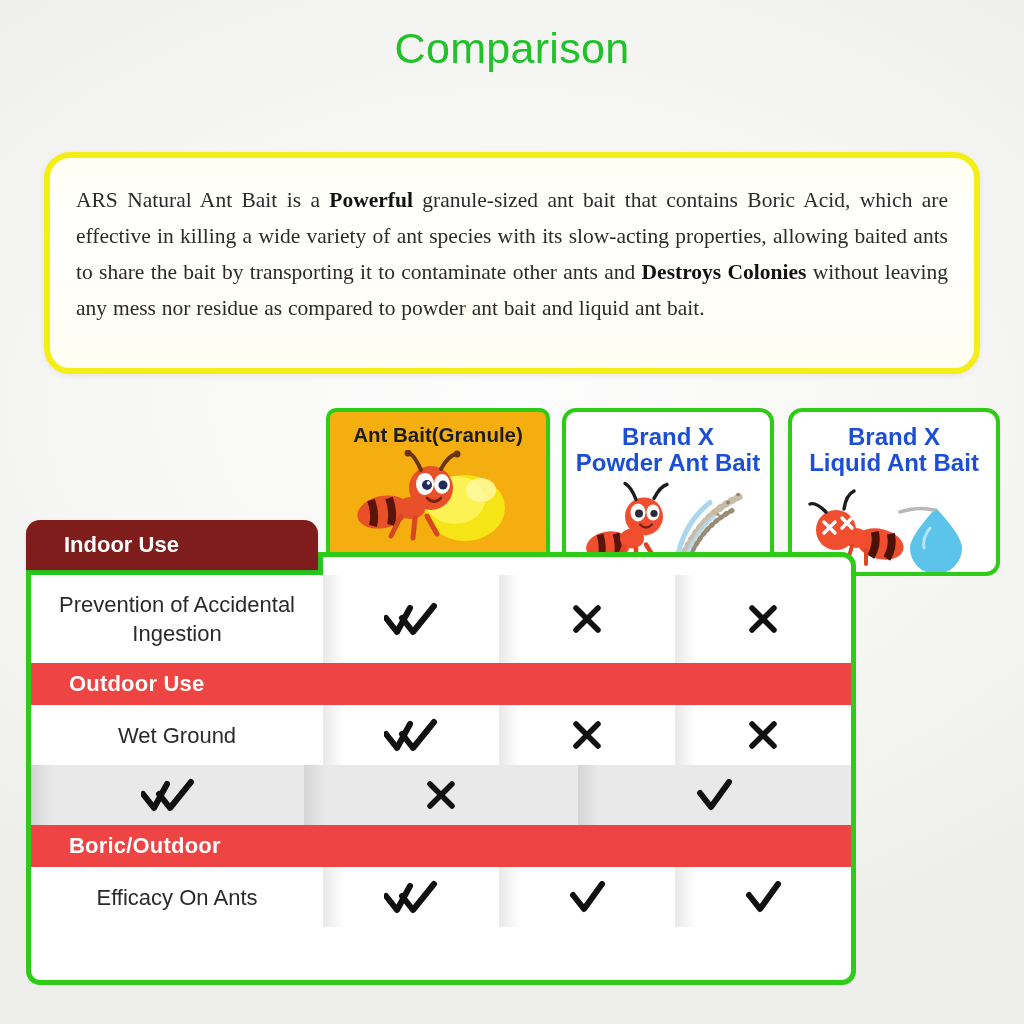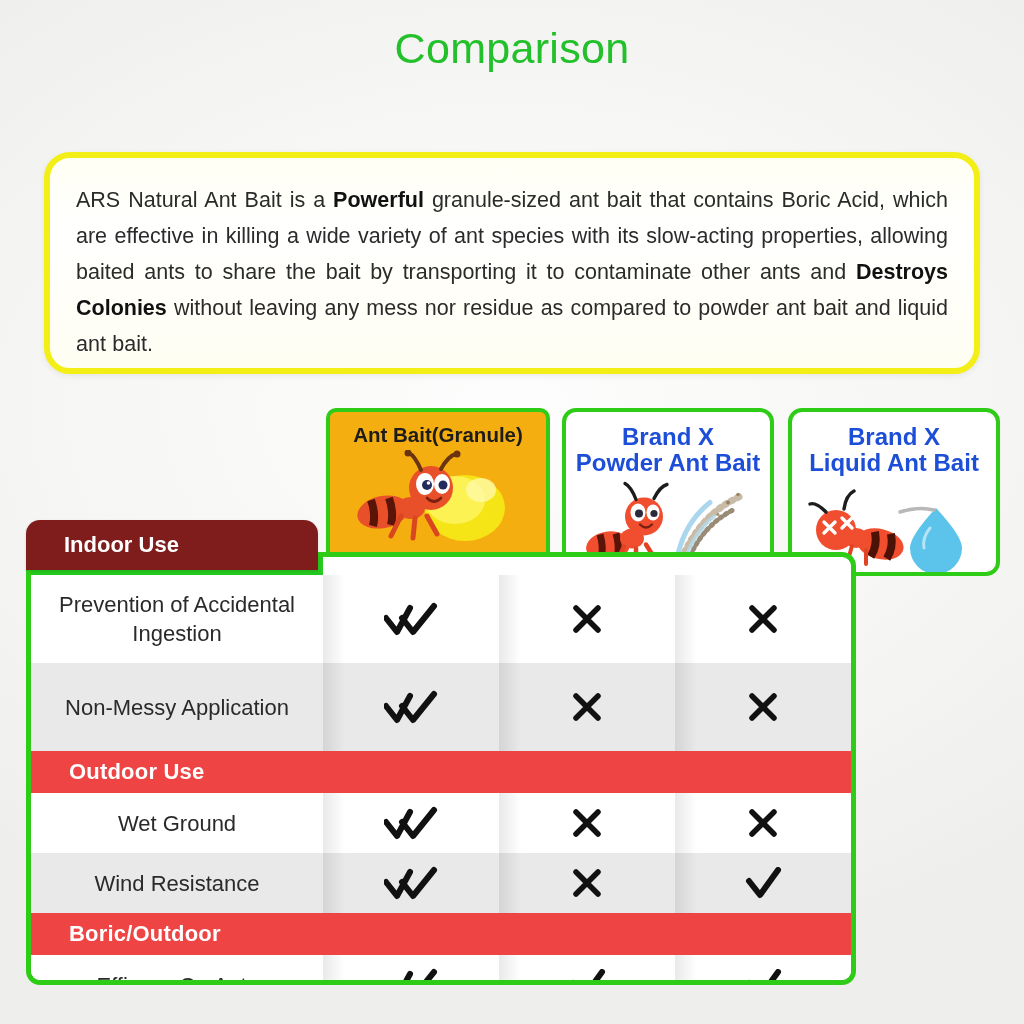--- a/index.html
+++ b/index.html
@@ -60,20 +60,21 @@
     box-shadow: 0 2px 6px rgba(0,0,0,0.07);
     padding: 24px 26px 16px 26px;
   }
   .desc-text {
     font-size: 21.5px;
     line-height: 36px;
     color: #2b2b2b;
     text-align: justify;
     text-align-last: left;
     word-spacing: 0.5px;
+    font-family: Liberation Serif, serif;
   }
   .desc-text b { font-weight: bold; color: #111; }
 
   
   .col-cards {
     position: absolute;
     top: 408px;
     left: 0;
     width: 856px;
     height: 175px;
@@ -358,98 +359,78 @@
             <path d="M4 4 L26 26 M26 4 L4 26" stroke="#111" stroke-width="5.5" stroke-linecap="round"></path>
           </svg>
       </div>
       <div class="cell-mark mark">
         <svg width="30" height="30" viewBox="0 0 30 30">
             <path d="M4 4 L26 26 M26 4 L4 26" stroke="#111" stroke-width="5.5" stroke-linecap="round"></path>
           </svg>
       </div>
     </div>
 
-    <div class="row row-tall alt">
-      <div class="cell-label">Non-Messy Application</div>
+
+    <div class="sect-bar">Outdoor Use</div>
+
+    <div class="row row-mid">
+      <div class="cell-label">Wet Ground</div>
       <div class="cell-mark mark">
         <svg width="54" height="34" viewBox="0 0 54 34">
             <path d="M2 16 L13 30 L26 6" stroke="#111" stroke-width="6" fill="none" stroke-linecap="round" stroke-linejoin="round"></path>
             <path d="M18 16 L29 30 L50 4" stroke="#111" stroke-width="6" fill="none" stroke-linecap="round" stroke-linejoin="round"></path>
           </svg>
       </div>
       <div class="cell-mark mark">
         <svg width="30" height="30" viewBox="0 0 30 30">
             <path d="M4 4 L26 26 M26 4 L4 26" stroke="#111" stroke-width="5.5" stroke-linecap="round"></path>
           </svg>
       </div>
       <div class="cell-mark mark">
         <svg width="30" height="30" viewBox="0 0 30 30">
             <path d="M4 4 L26 26 M26 4 L4 26" stroke="#111" stroke-width="5.5" stroke-linecap="round"></path>
           </svg>
       </div>
     </div>
 
-    <div class="sect-bar">Outdoor Use</div>
-
-    <div class="row row-mid">
-      <div class="cell-label">Wet Ground</div>
+    <div class="row row-mid alt">
       <div class="cell-mark mark">
         <svg width="54" height="34" viewBox="0 0 54 34">
             <path d="M2 16 L13 30 L26 6" stroke="#111" stroke-width="6" fill="none" stroke-linecap="round" stroke-linejoin="round"></path>
             <path d="M18 16 L29 30 L50 4" stroke="#111" stroke-width="6" fill="none" stroke-linecap="round" stroke-linejoin="round"></path>
           </svg>
       </div>
       <div class="cell-mark mark">
         <svg width="30" height="30" viewBox="0 0 30 30">
             <path d="M4 4 L26 26 M26 4 L4 26" stroke="#111" stroke-width="5.5" stroke-linecap="round"></path>
           </svg>
       </div>
       <div class="cell-mark mark">
-        <svg width="30" height="30" viewBox="0 0 30 30">
-            <path d="M4 4 L26 26 M26 4 L4 26" stroke="#111" stroke-width="5.5" stroke-linecap="round"></path>
-          </svg>
-      </div>
-    </div>
-
-    <div class="row row-mid alt">
-      <div class="cell-label">Wind Resistance</div>
+        <svg width="38" height="32" viewBox="0 0 38 32">
+            <path d="M5 14 L16 28 L34 3" stroke="#111" stroke-width="6" fill="none" stroke-linecap="round" stroke-linejoin="round"></path>
+          </svg>
+      </div>
+    </div>
+
+    <div class="sect-bar">Boric/Outdoor</div>
+
+    <div class="row row-mid">
+      <div class="cell-label">Efficacy On Ants</div>
       <div class="cell-mark mark">
         <svg width="54" height="34" viewBox="0 0 54 34">
             <path d="M2 16 L13 30 L26 6" stroke="#111" stroke-width="6" fill="none" stroke-linecap="round" stroke-linejoin="round"></path>
             <path d="M18 16 L29 30 L50 4" stroke="#111" stroke-width="6" fill="none" stroke-linecap="round" stroke-linejoin="round"></path>
           </svg>
       </div>
       <div class="cell-mark mark">
-        <svg width="30" height="30" viewBox="0 0 30 30">
-            <path d="M4 4 L26 26 M26 4 L4 26" stroke="#111" stroke-width="5.5" stroke-linecap="round"></path>
-          </svg>
-      </div>
-      <div class="cell-mark mark">
         <svg width="38" height="32" viewBox="0 0 38 32">
             <path d="M5 14 L16 28 L34 3" stroke="#111" stroke-width="6" fill="none" stroke-linecap="round" stroke-linejoin="round"></path>
           </svg>
       </div>
-    </div>
-
-    <div class="sect-bar">Boric/Outdoor</div>
-
-    <div class="row row-mid">
-      <div class="cell-label">Efficacy On Ants</div>
-      <div class="cell-mark mark">
-        <svg width="54" height="34" viewBox="0 0 54 34">
-            <path d="M2 16 L13 30 L26 6" stroke="#111" stroke-width="6" fill="none" stroke-linecap="round" stroke-linejoin="round"></path>
-            <path d="M18 16 L29 30 L50 4" stroke="#111" stroke-width="6" fill="none" stroke-linecap="round" stroke-linejoin="round"></path>
-          </svg>
-      </div>
       <div class="cell-mark mark">
         <svg width="38" height="32" viewBox="0 0 38 32">
             <path d="M5 14 L16 28 L34 3" stroke="#111" stroke-width="6" fill="none" stroke-linecap="round" stroke-linejoin="round"></path>
           </svg>
       </div>
-      <div class="cell-mark mark">
-        <svg width="38" height="32" viewBox="0 0 38 32">
-            <path d="M5 14 L16 28 L34 3" stroke="#111" stroke-width="6" fill="none" stroke-linecap="round" stroke-linejoin="round"></path>
-          </svg>
-      </div>
     </div>
 
   </div>
 </div>
 
 </body></html>

